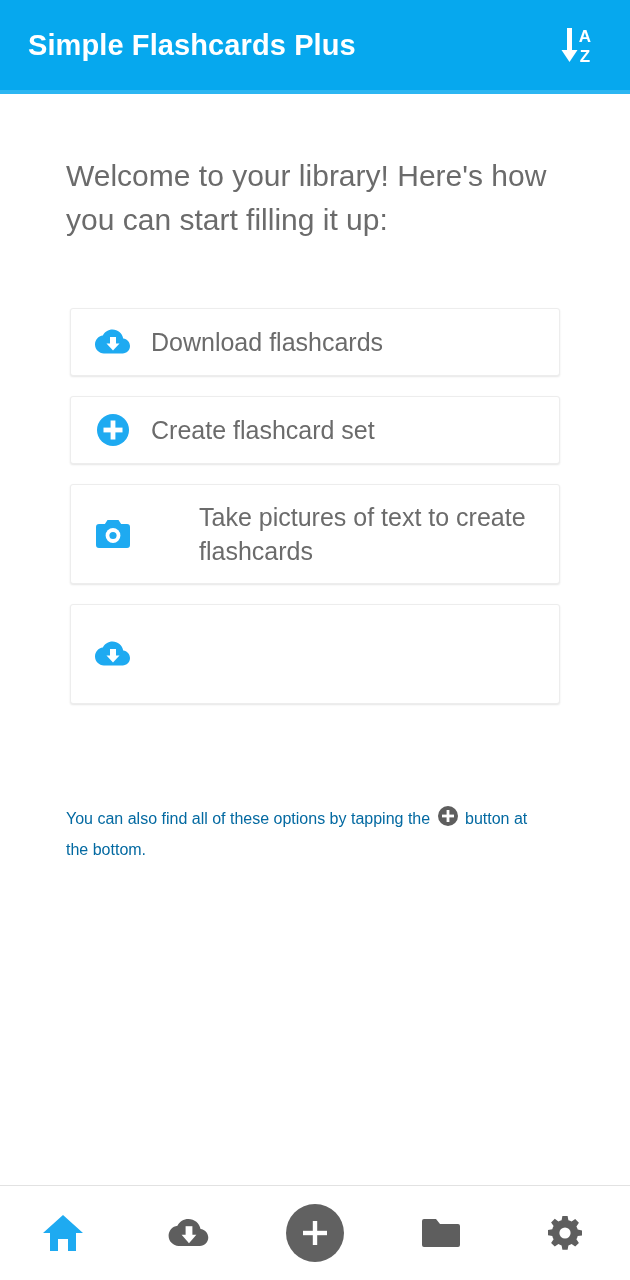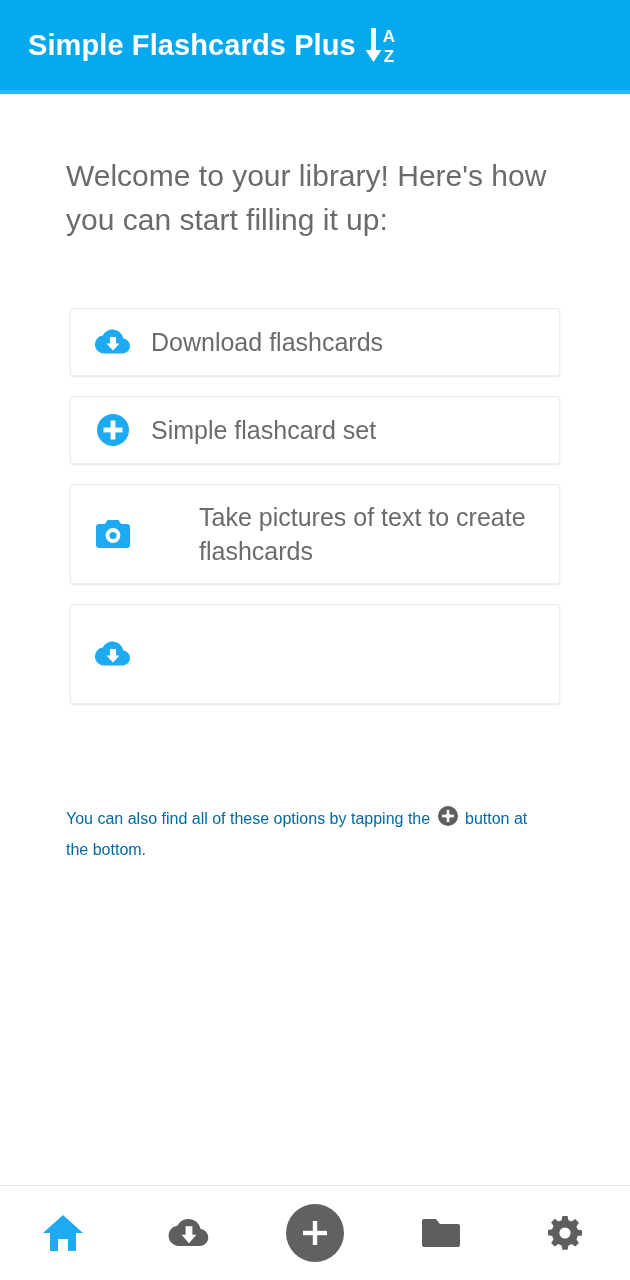--- a/index.html
+++ b/index.html
@@ -17,20 +17,21 @@
 
   
   .appbar {
     position: absolute;
     top: 0; left: 0;
     width: 630px;
     height: 90px;
     background: #06a8ee;
     display: flex;
     align-items: center;
+    justify-content: space-between;
     box-sizing: border-box;
     padding: 0 22px 0 28px;
   }
   .appbar-underline {
     position: absolute;
     top: 90px; left: 0;
     width: 630px; height: 4px;
     background: #2cb6f2;
   }
   .app-title {
@@ -189,21 +190,21 @@
     </div>
 
     <div class="card">
       <span class="card-icon">
         <svg width="32" height="32" viewBox="0 0 32 32">
           <circle cx="16" cy="16" r="16" fill="#1eaaf1"></circle>
           <rect x="13.6" y="6.5" width="4.8" height="19" fill="#ffffff"></rect>
           <rect x="6.5" y="13.6" width="19" height="4.8" fill="#ffffff"></rect>
         </svg>
       </span>
-      <span class="card-label">Simple flashcard set</span>
+      <span class="card-label">Create flashcard set</span>
     </div>
 
     <div class="card tall">
       <span class="card-icon">
         <svg width="34" height="28" viewBox="0 0 34 28">
           <path d="M11.5 0h11l2.6 4H31a3 3 0 0 1 3 3v18a3 3 0 0 1-3 3H3a3 3 0 0 1-3-3V7a3 3 0 0 1 3-3h5.9L11.5 0z" fill="#1eaaf1"></path>
           <circle cx="17" cy="15.5" r="7.4" fill="#ffffff"></circle>
           <circle cx="17" cy="15.5" r="3.6" fill="#1eaaf1"></circle>
         </svg>
       </span>

